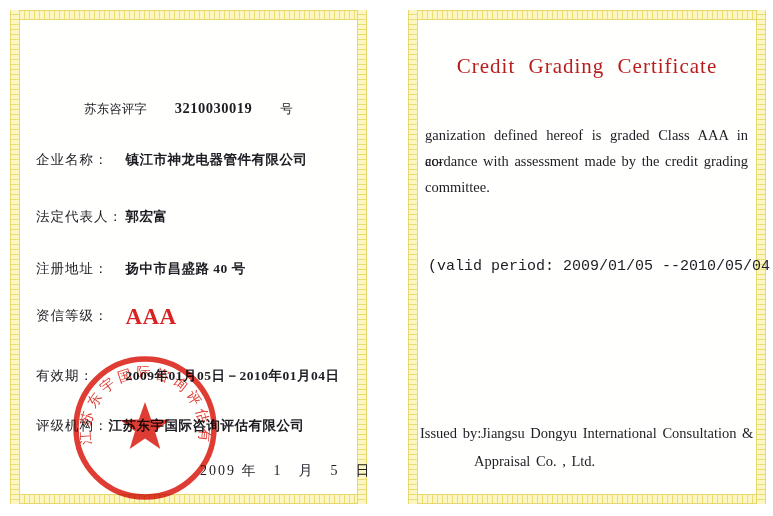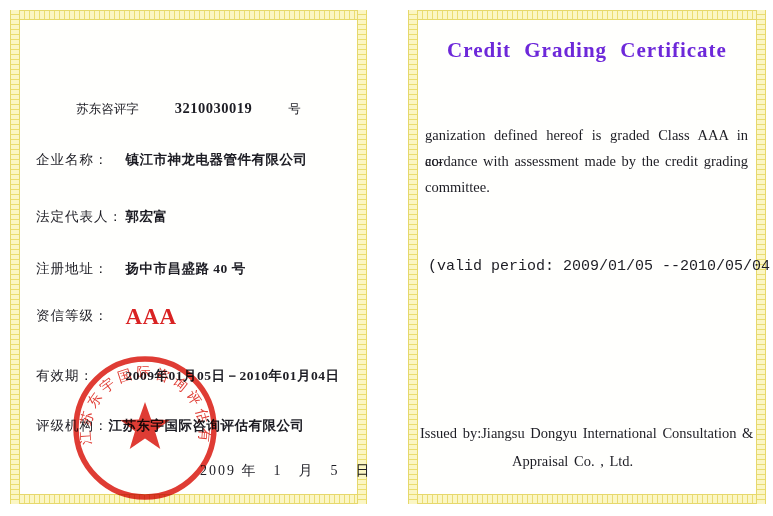--- a/index.html
+++ b/index.html
@@ -27,21 +27,21 @@
   .edge-top { top: 0; } .edge-bottom { bottom: 0; }
   .edge-left { left: 0; } .edge-right { right: 0; }
 
   
   .zh-title {
     position: absolute; top: 30px; left: 0; width: 100%; text-align: center;
     font-size: 27px; letter-spacing: 5px; color: #15151d; white-space: nowrap;
   }
   .cert-no {
     position: absolute; top: 90px; left: 0; width: 100%;
-    display: flex; justify-content: center; align-items: baseline; gap: 36px;
+    display: flex; justify-content: center; align-items: baseline; gap: 28px;
     font-size: 12.5px;
   }
   .cert-no .num { font-weight: 700; font-size: 14.5px; letter-spacing: 0.5px; }
   .f-row { position: absolute; left: 26px; font-size: 13.5px; white-space: nowrap; }
   .f-row .lbl { display: inline-block; width: 86px; letter-spacing: 1px; }
   .f-row .lbl.tight { width: auto; }
   .f-row .val { font-weight: 700; letter-spacing: 0.5px; }
   .val-grade {
     color: #d92222; font-size: 23px; font-weight: 700; letter-spacing: 3px;
     font-family: "Liberation Serif", serif; vertical-align: -4px; margin-top: 15px;
@@ -50,38 +50,38 @@
     position: absolute; left: 190px; top: 452px; font-size: 14px;
     letter-spacing: 2px; white-space: nowrap; text-align: center;
   }
   .seal {
     position: absolute; left: 60px; top: 343px;
     mix-blend-mode: multiply; opacity: 0.92;
   }
 
   
   .en-title {
-    position: absolute; top: 28px; left: 0; width: 100%; text-align: center;
-    font-weight: 700; font-size: 21px; letter-spacing: 1px; word-spacing: 7px;
-    color: #6d28d9; white-space: nowrap;
+    position: absolute; top: 44px; left: 0; width: 100%; text-align: center;
+    font-weight: 400; font-size: 21px; letter-spacing: 1px; word-spacing: 7px;
+    color: #b91c1c; white-space: nowrap;
   }
   .para {
     position: absolute; left: 17px; top: 112px; width: 323px;
     font-size: 14.5px; word-spacing: 2px;
   }
   .para .line { line-height: 26px; height: 26px; }
   .para .jline { text-align: justify; text-align-last: justify; }
   .para .indent { text-indent: 26px; }
   .valid-period {
     position: absolute; left: 20px; top: 248px;
     font-family: "Liberation Mono", "DejaVu Sans Mono", monospace;
     font-size: 15px; white-space: nowrap;
   }
   .issued { position: absolute; left: 12px; top: 415px; width: 334px; font-size: 14.5px; word-spacing: 2px; }
-  .issued .l2 { margin-left: 92px; margin-top: 11px; }
+  .issued .l2 { margin-left: 54px; margin-top: 11px; }
 </style>
 </head>
 <body>
 
 <div class="stage">
 
   <div class="page page-left">
     <div class="edge edge-h edge-top"></div>
     <div class="edge edge-h edge-bottom"></div>
     <div class="edge edge-v edge-left"></div>

